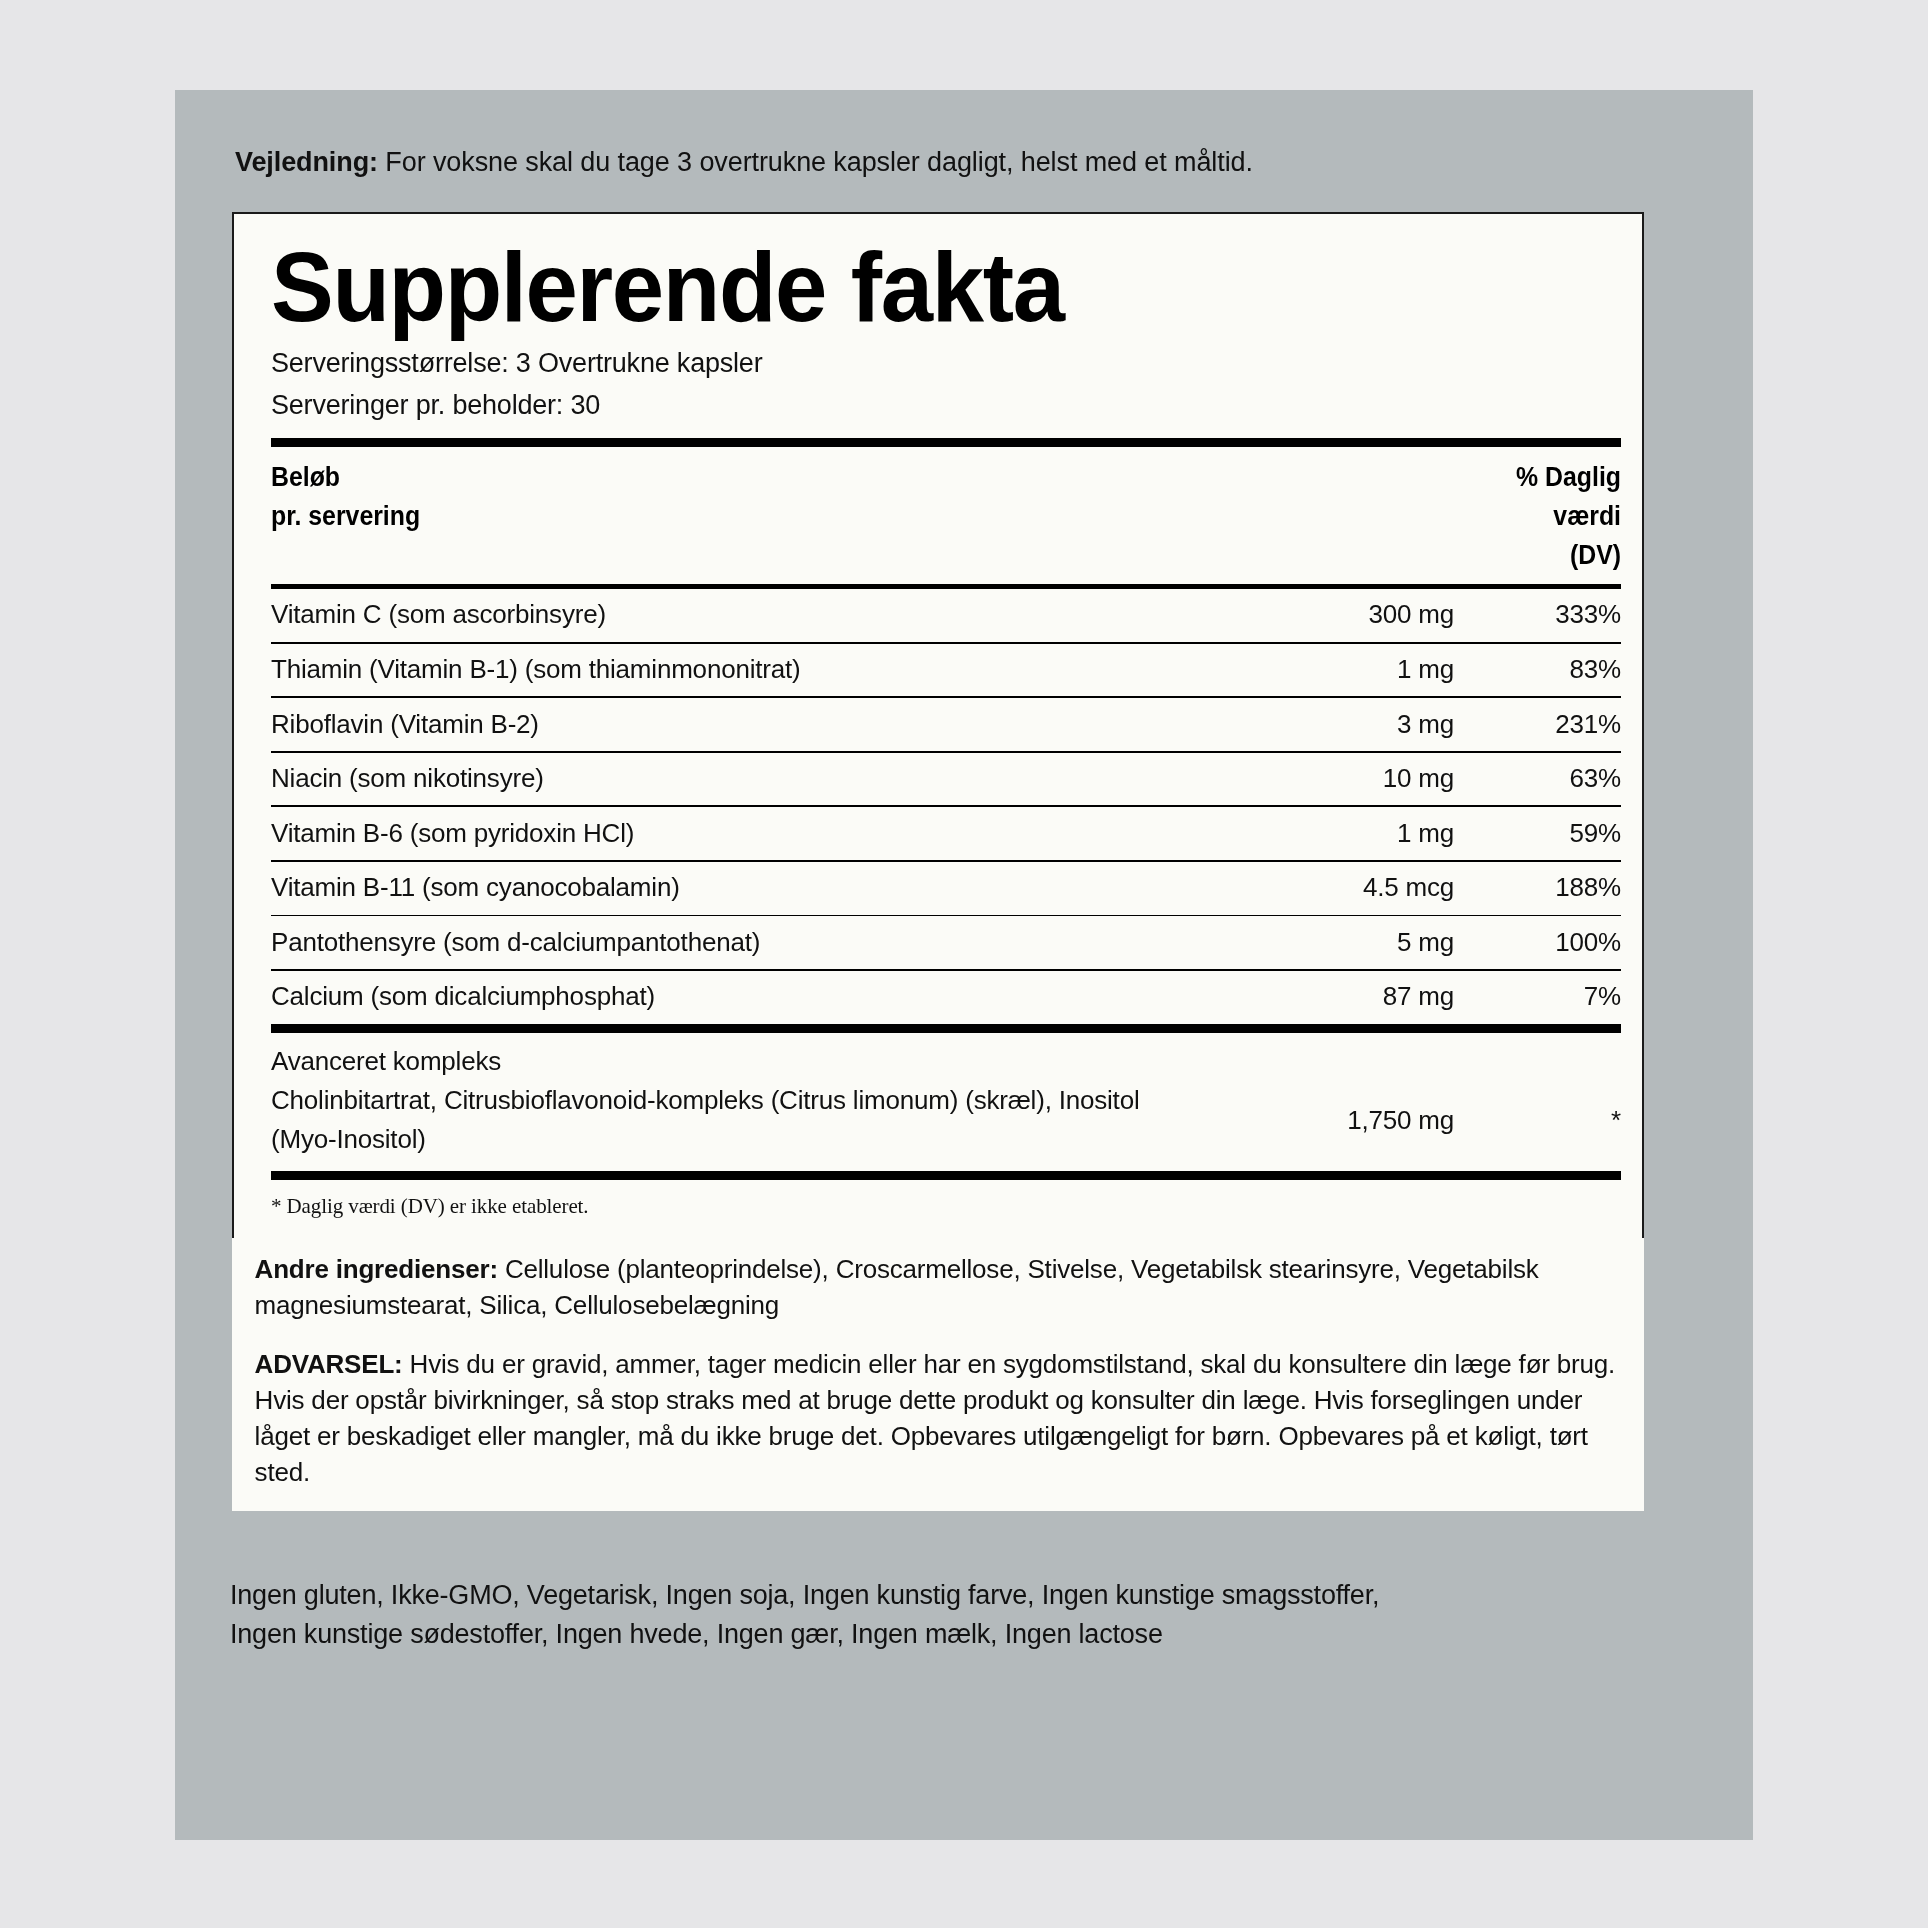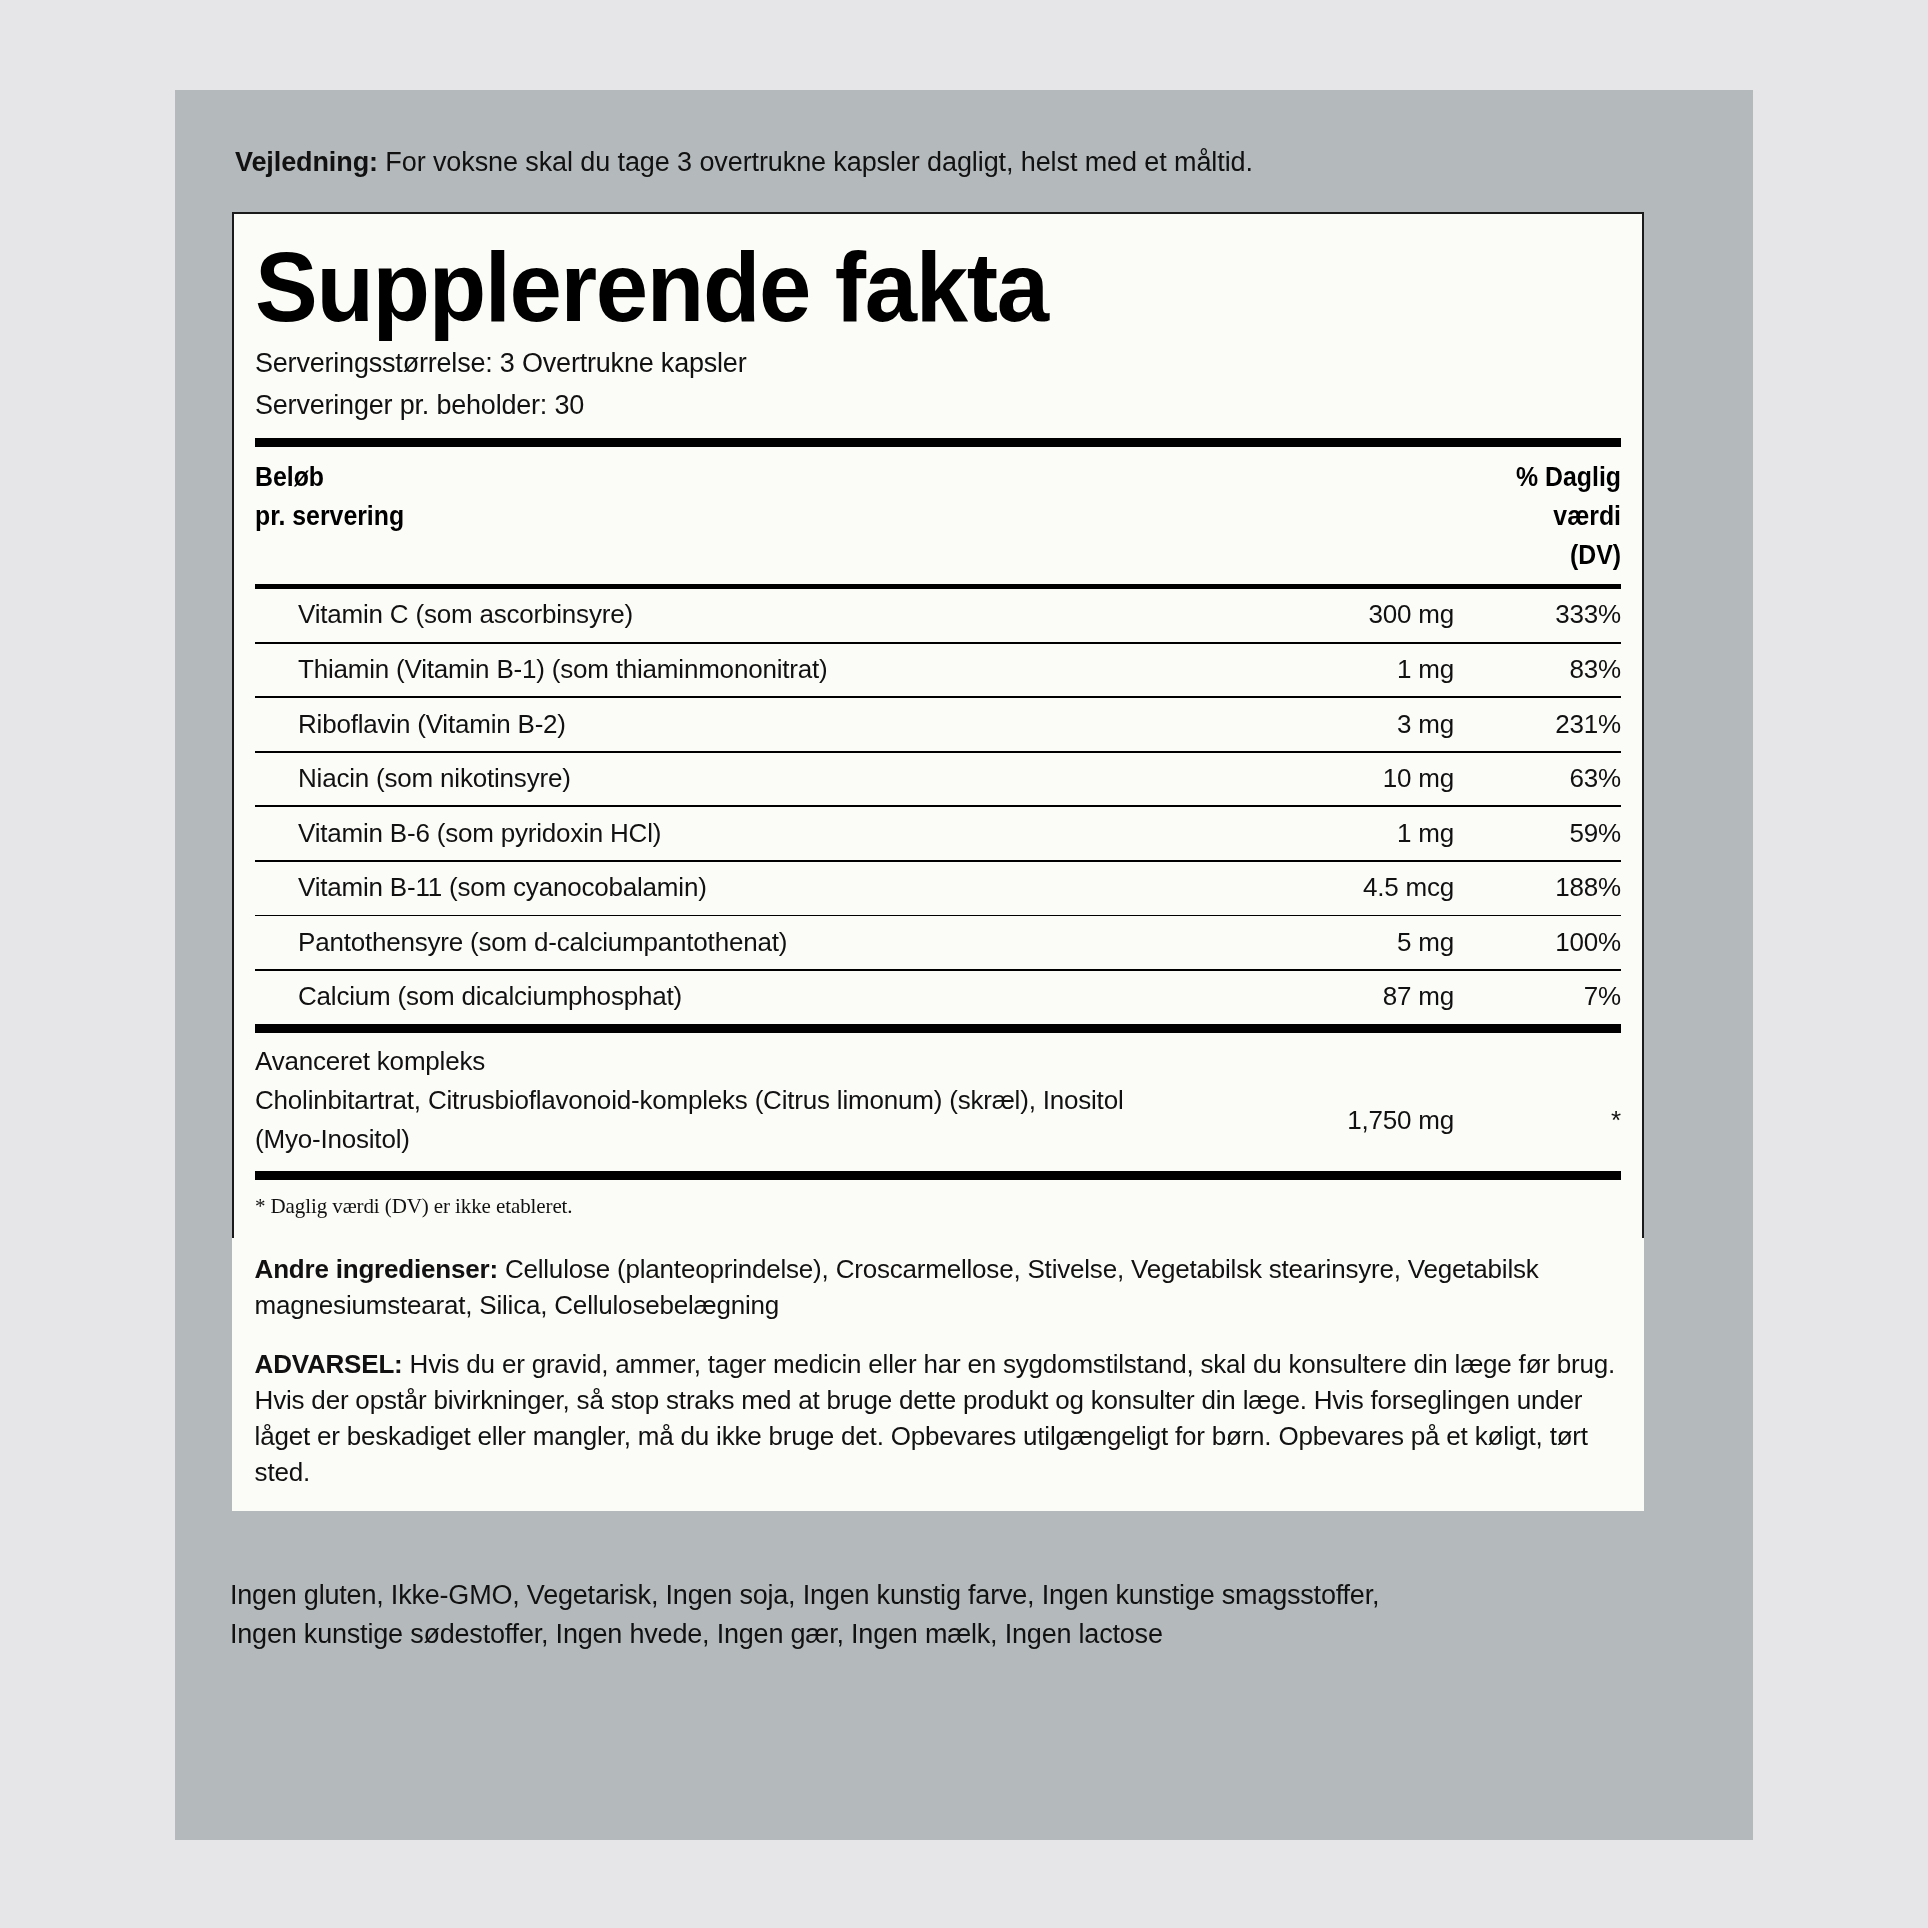--- a/index.html
+++ b/index.html
@@ -42,21 +42,21 @@
 
   
   .facts-box {
     position: absolute;
     left: 57px;
     top: 122px;
     width: 1412px;
     background: #fbfbf7;
     border: 2.8px solid #1a1a1a;
     box-sizing: border-box;
-    padding: 0 21px 0 21px;
+    padding: 0 21px 0 37px;
   }
 
   .facts-title {
     font-family: "Liberation Sans Narrow", "Liberation Sans", sans-serif;
     font-weight: 700;
     font-size: 98px;
     line-height: 105px;
     letter-spacing: -1.4px;
     color: #000;
     margin: 21px 0 1.9px 0;
@@ -120,21 +120,20 @@
   }
 
   
   .row {
     display: flex;
     align-items: baseline;
     padding: 10.4px 0 11.3px 0;
     font-size: 26px;
     color: #111;
     letter-spacing: -0.2px;
-    margin-left: 43px;
   }
   .row .nm {
     flex: 1 1 auto;
     white-space: nowrap;
   }
   .row .amt {
     flex: 0 0 auto;
     width: 217px;
     text-align: right;
     padding-right: 56px;

